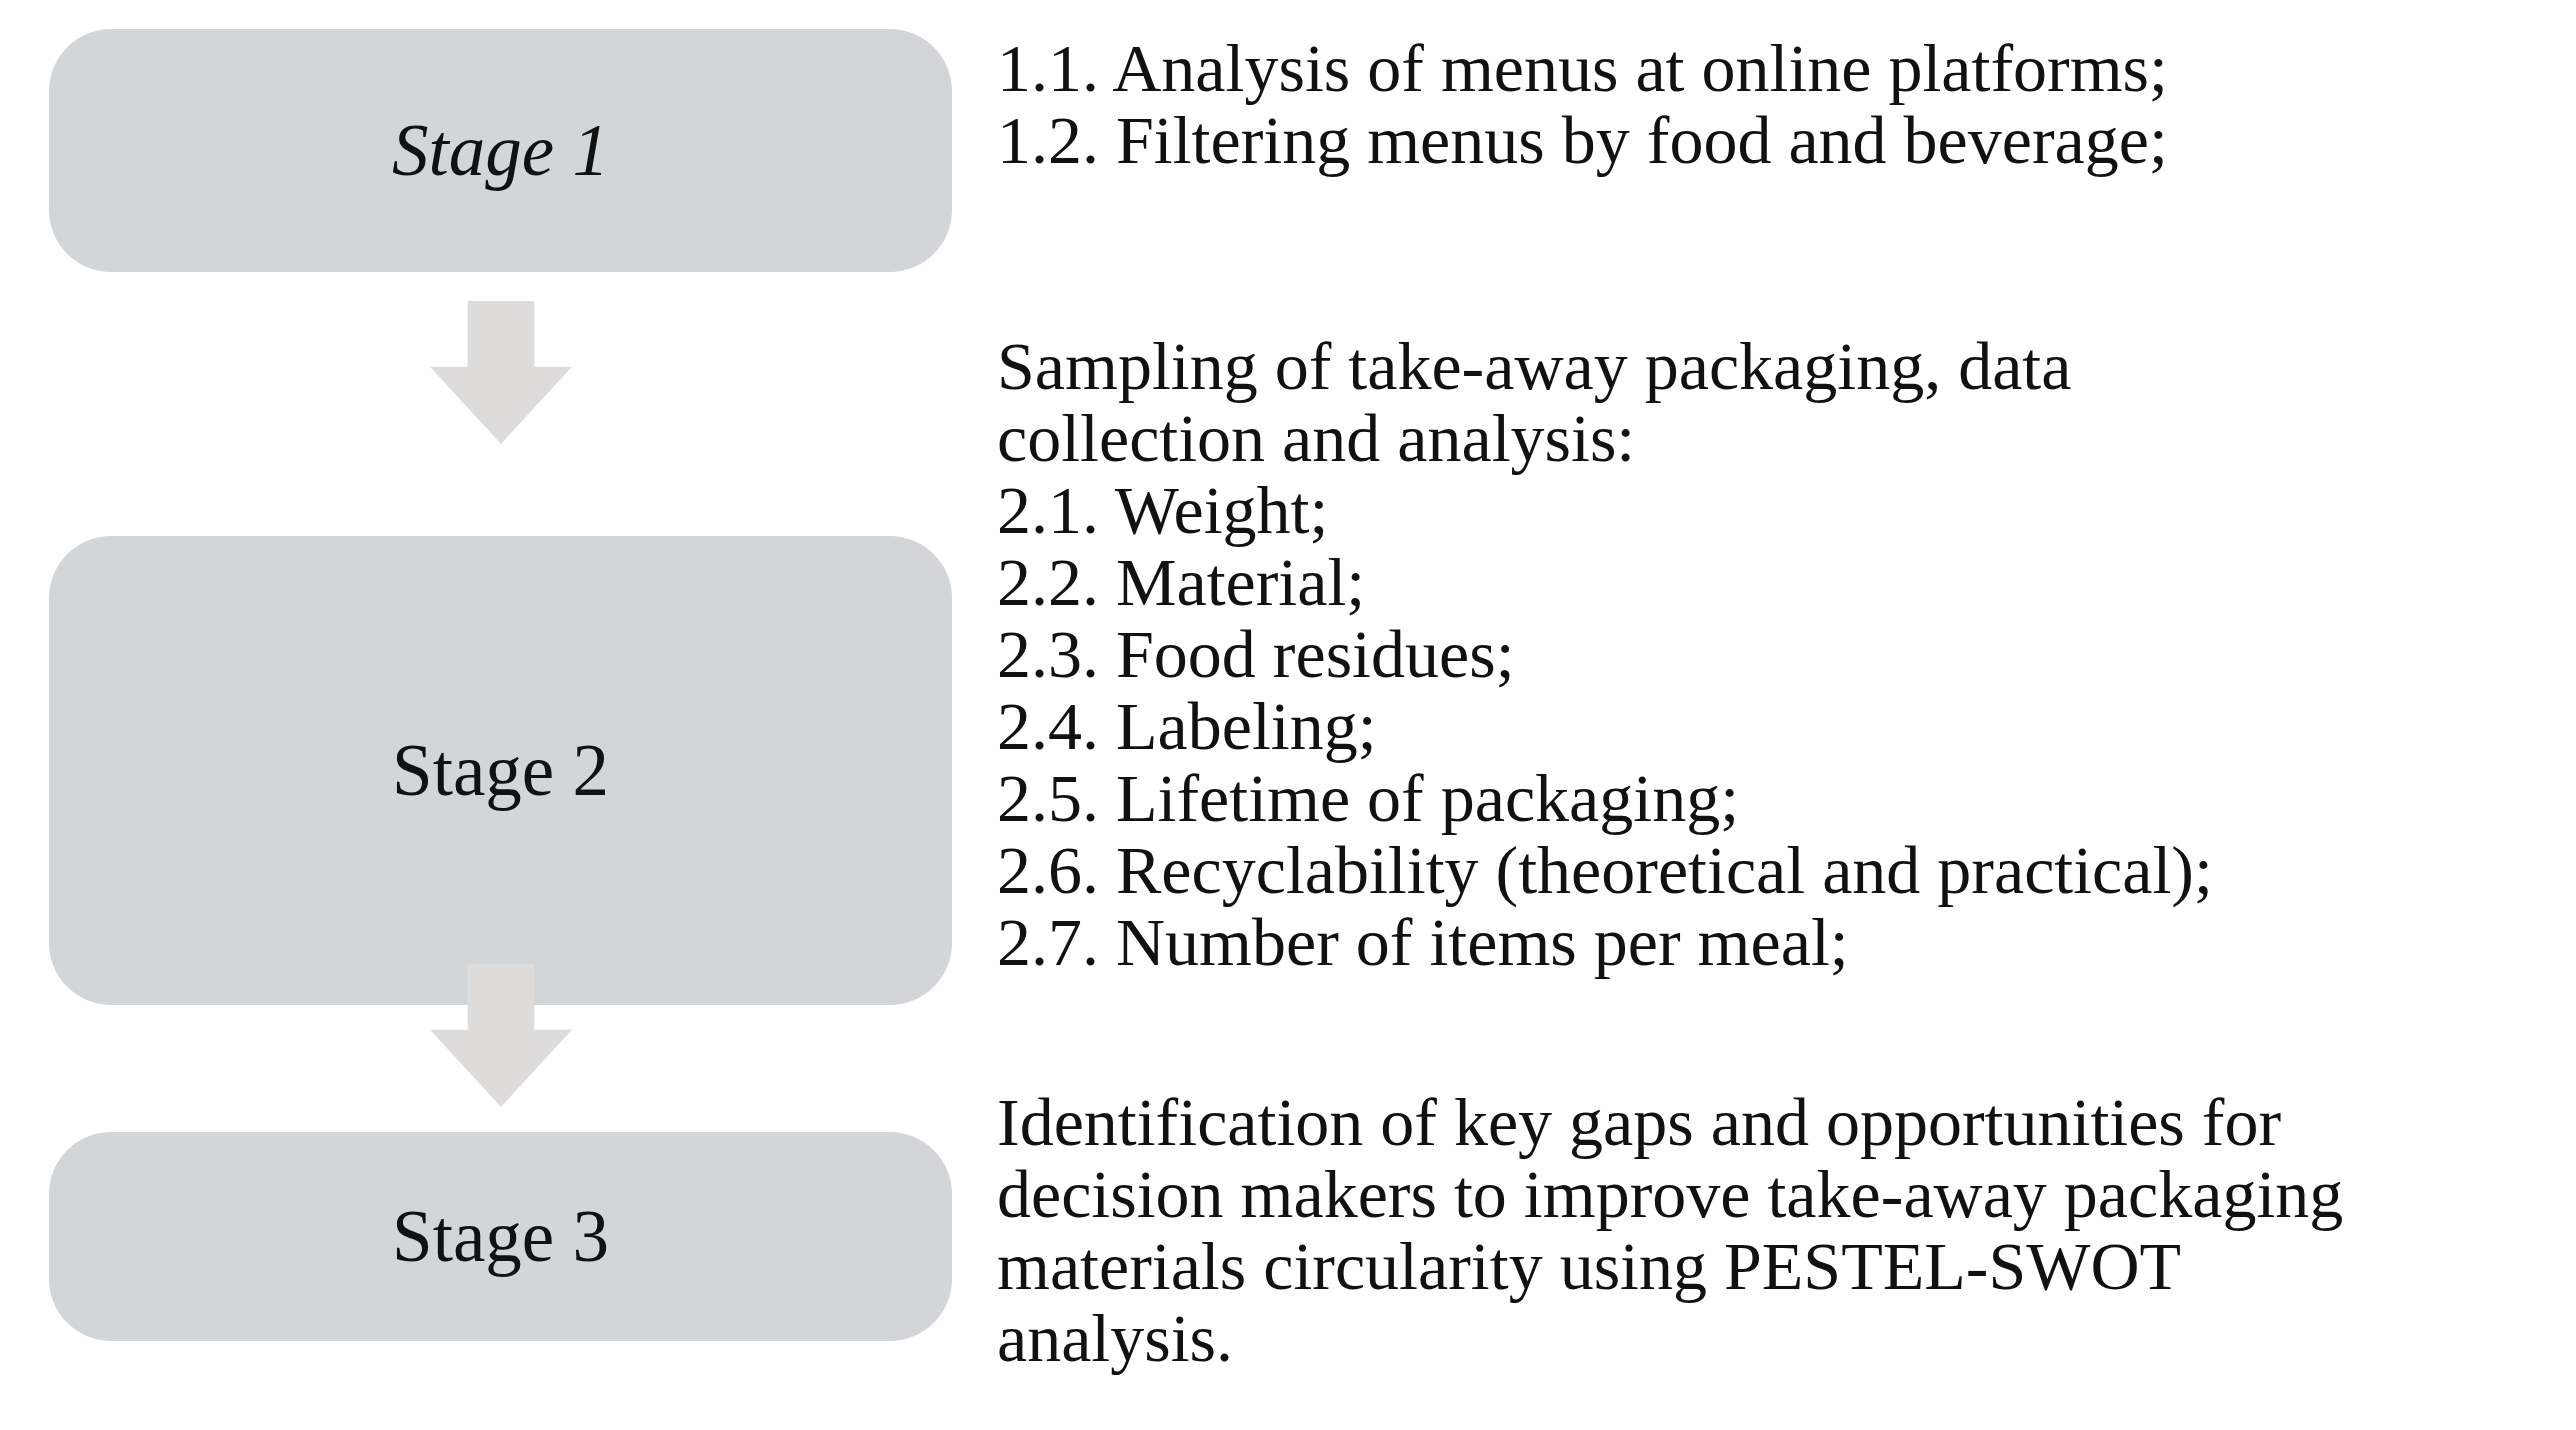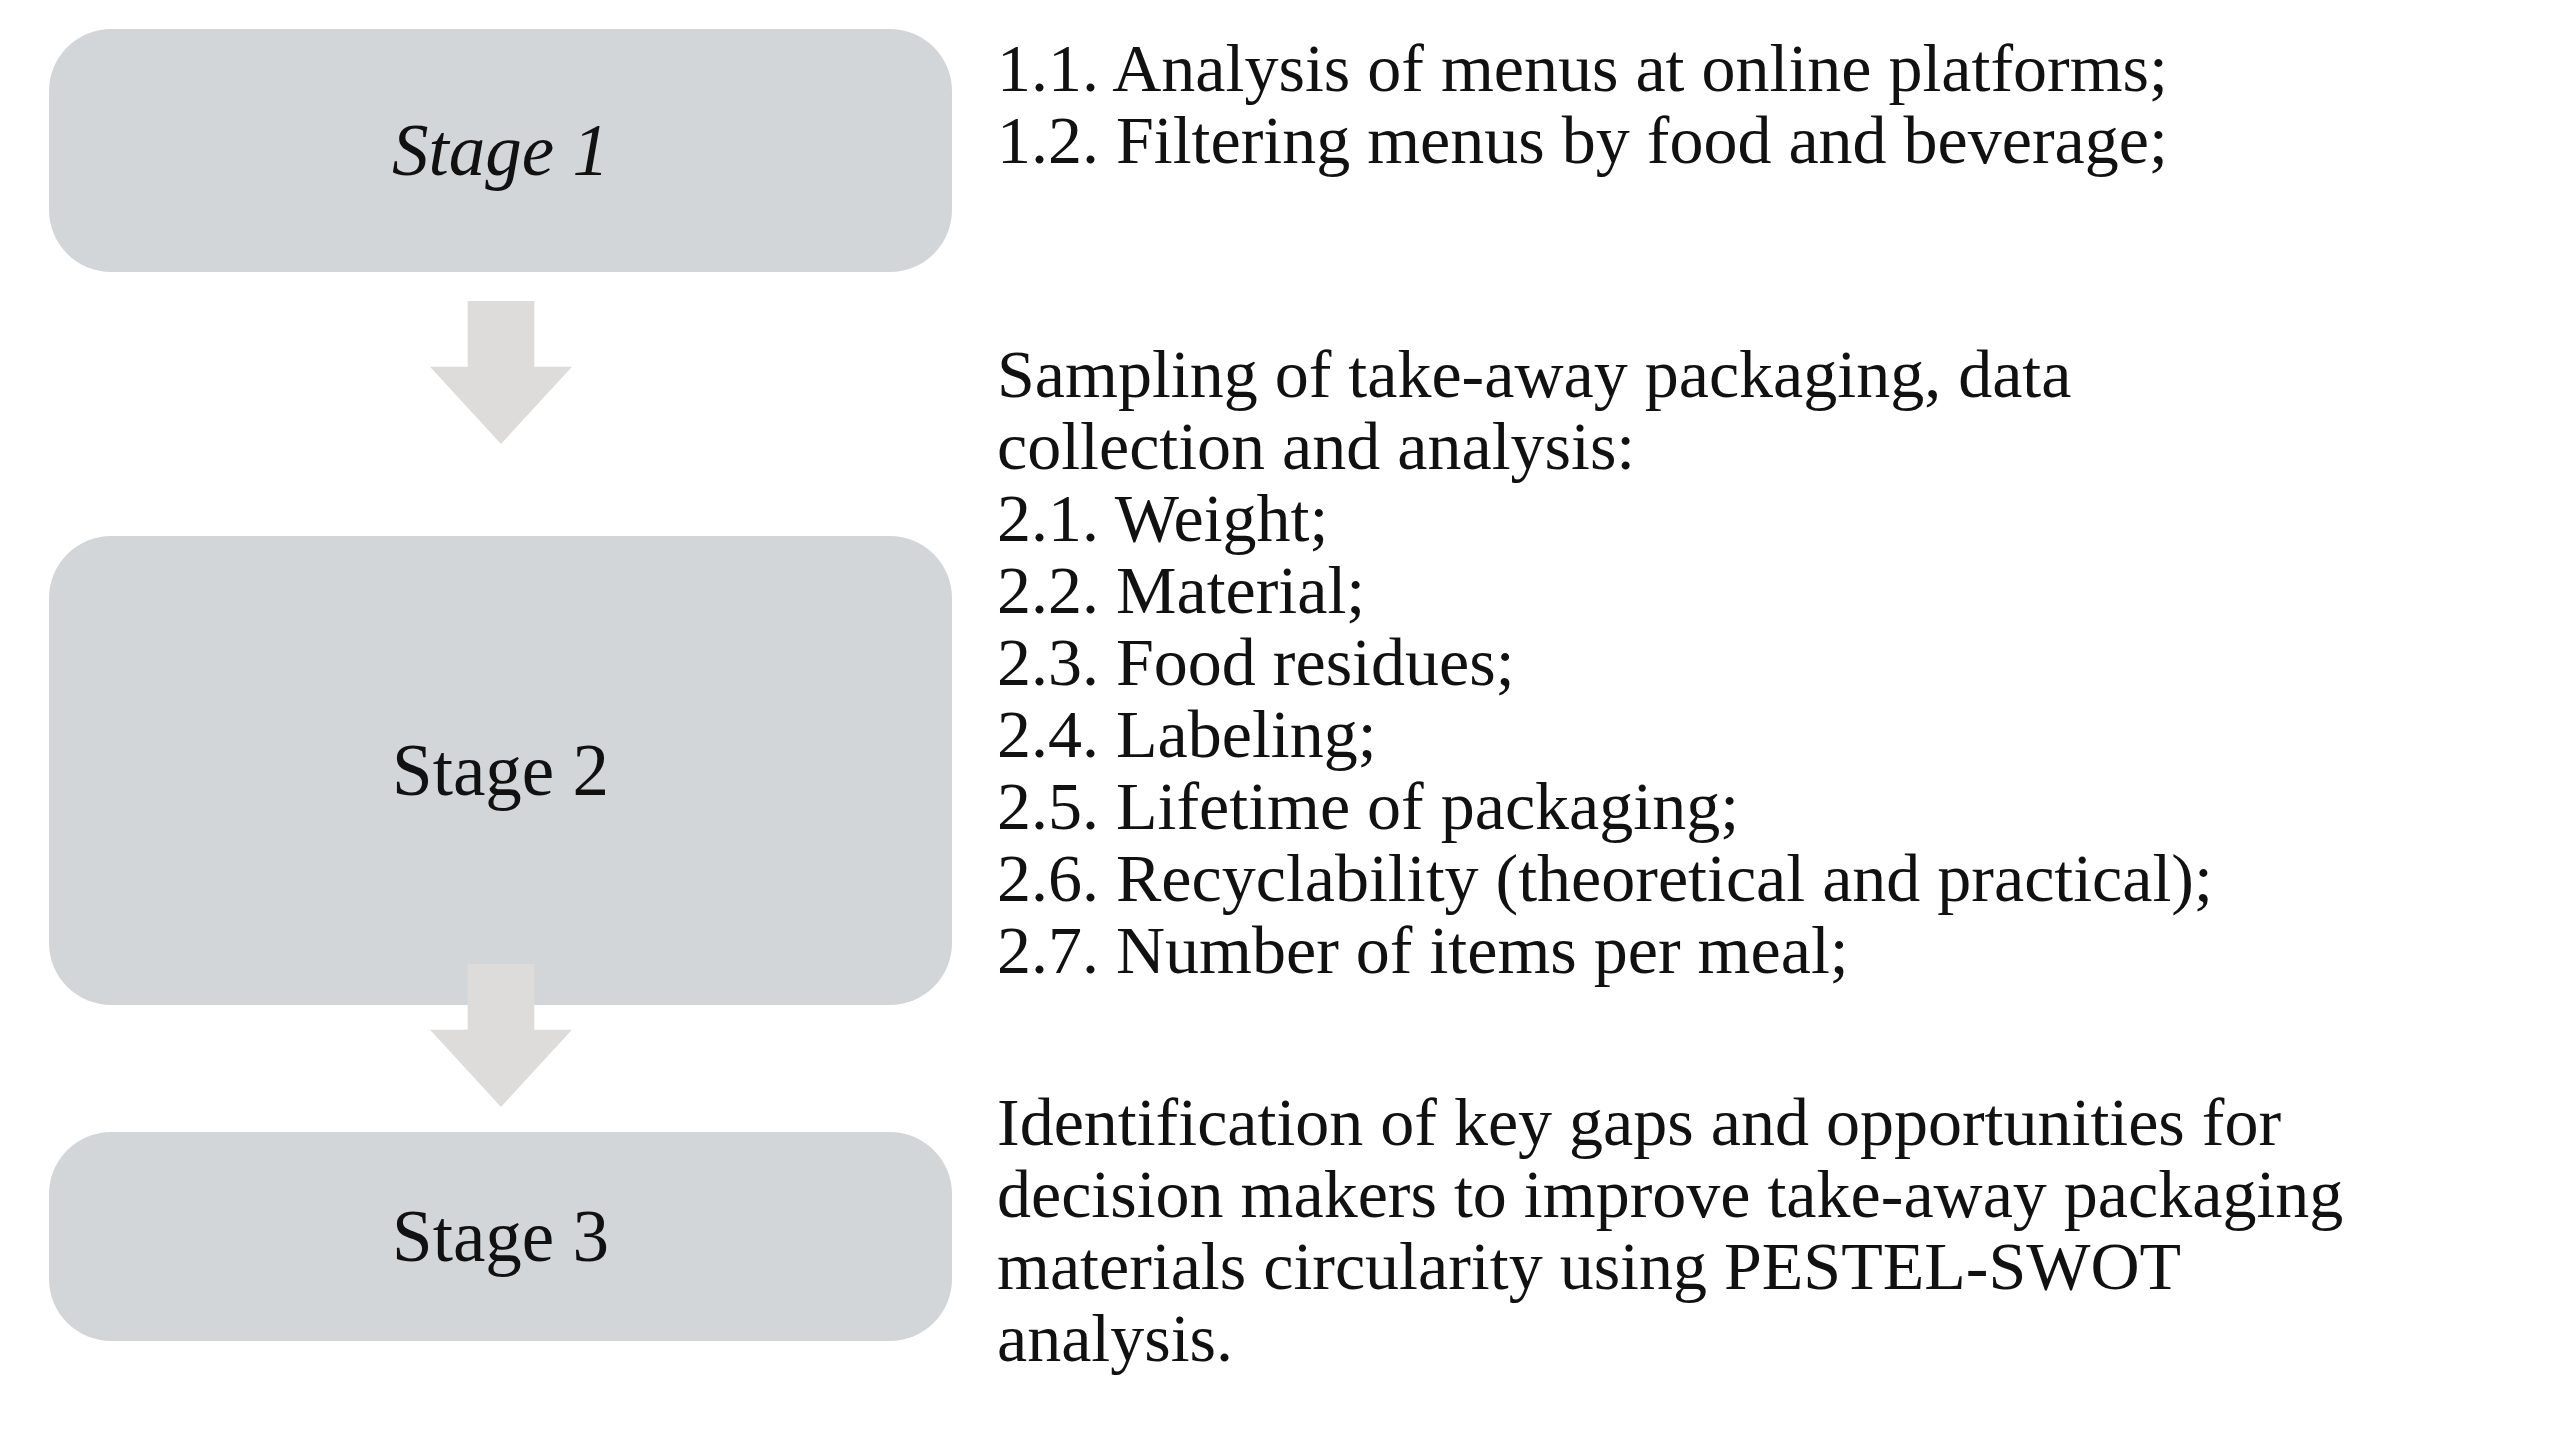--- a/index.html
+++ b/index.html
@@ -23,21 +23,21 @@
   <div>1.2. Filtering menus by food and beverage;</div>
 </div>
 
 <svg class="arrow" style="top:301px;height:143px;" viewBox="0 0 147 148">
   <polygon points="39,0 108,0 108,68 147,68 73.5,148 0,68 39,68" fill="#dddcdb"></polygon>
 </svg>
 
 <div class="box" style="top:490px;height:469px;margin-top:46px;">
   <span>Stage 2</span>
 </div>
-<div class="text" style="top:338px;">
+<div class="text" style="top:330px;">
   <div>Sampling of take-away packaging, data</div>
   <div>collection and analysis:</div>
   <div>2.1. Weight;</div>
   <div>2.2. Material;</div>
   <div>2.3. Food residues;</div>
   <div>2.4. Labeling;</div>
   <div>2.5. Lifetime of packaging;</div>
   <div>2.6. Recyclability (theoretical and practical);</div>
   <div>2.7. Number of items per meal;</div>
 </div>

